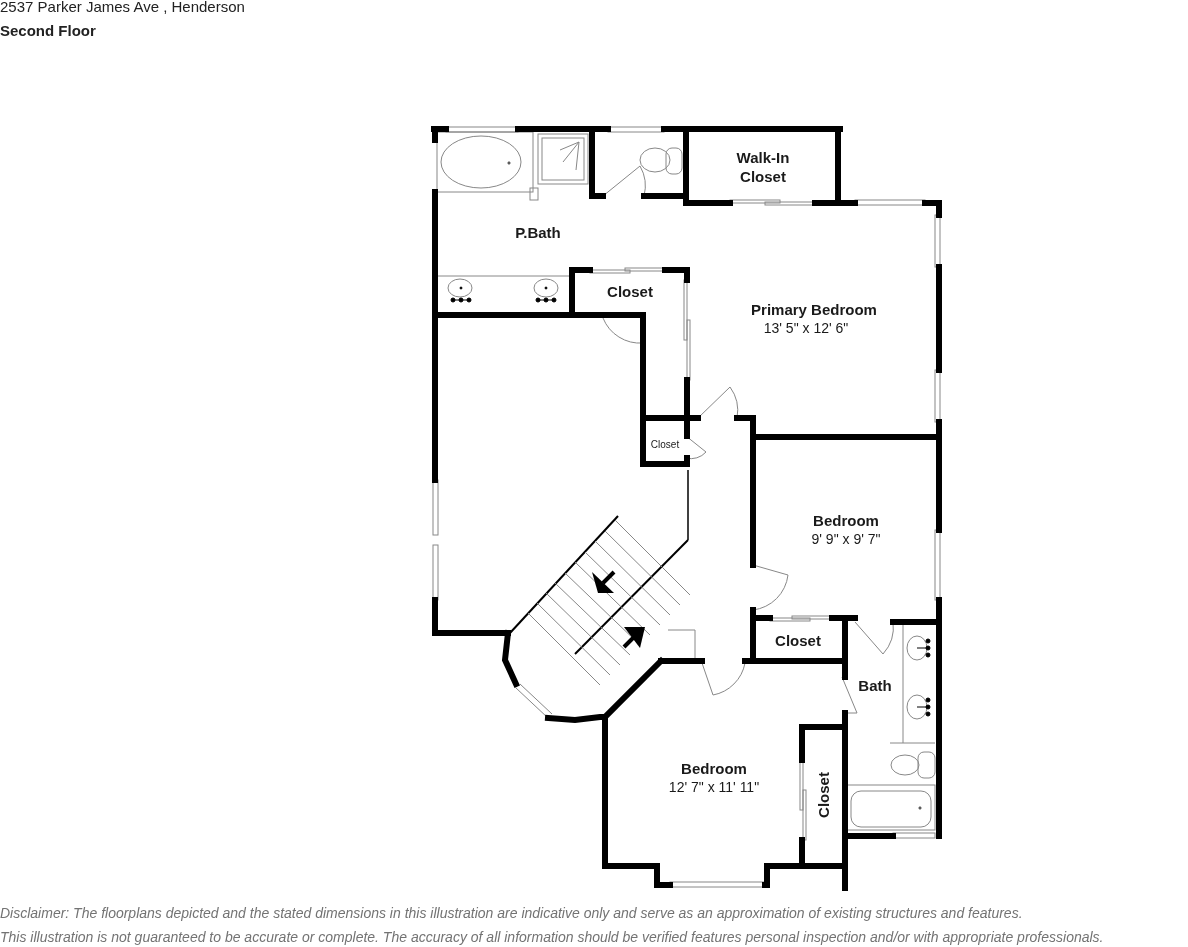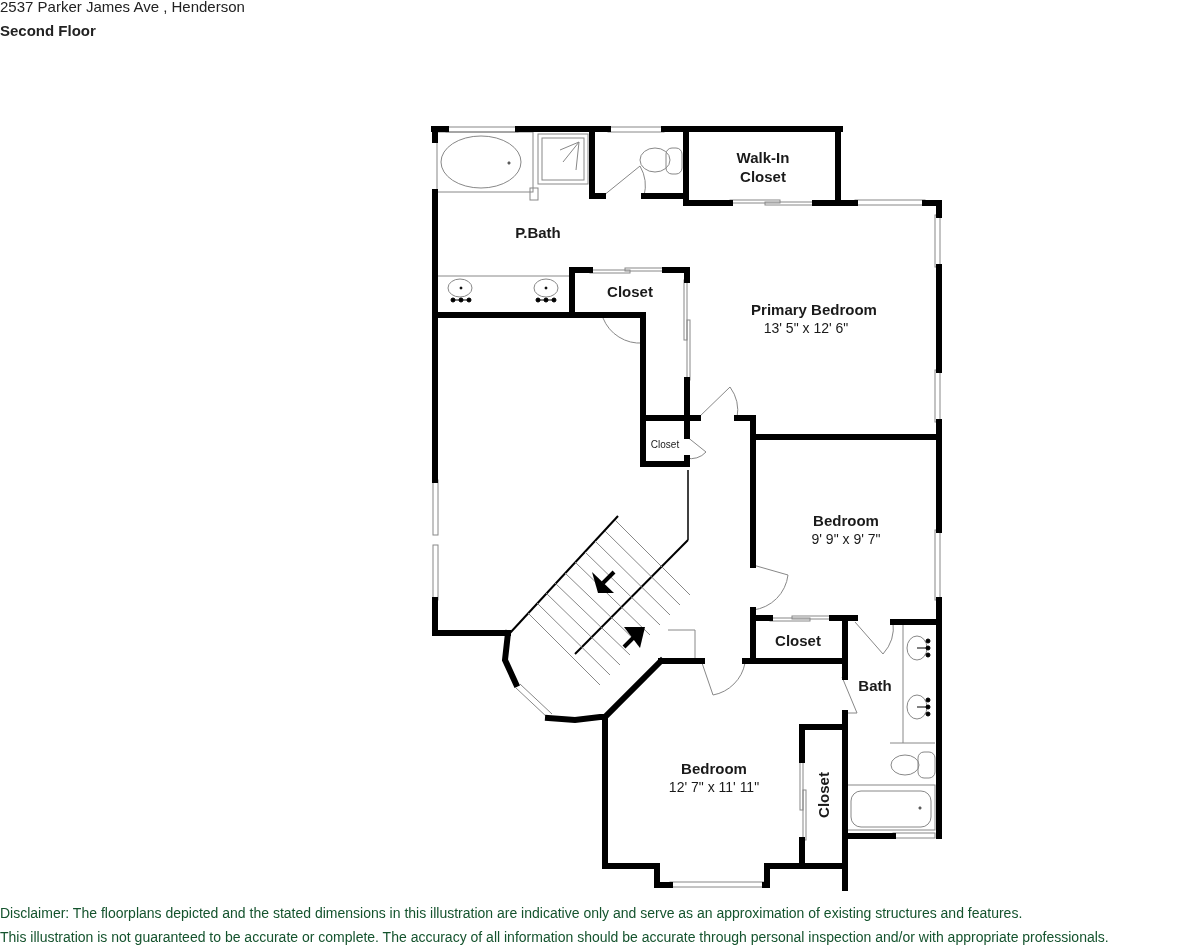--- a/index.html
+++ b/index.html
@@ -1,20 +1,20 @@
 <!DOCTYPE html>
 <html><head>
   <meta charset="utf-8">
   <style>
     html, body { margin: 0; padding: 0; background: #ffffff; }
     body { width: 1188px; height: 947px; position: relative; overflow: hidden; font-family: "Liberation Sans", sans-serif; color: #1a1a1a; }
     .header-line { position: absolute; left: 0; font-size: 15px; line-height: 18px; color: #222; white-space: nowrap; }
     #addr { top: -2px; }
     #floor { top: 22px; font-weight: bold; }
-    .disc { position: absolute; left: 0; font-size: 14px; line-height: 18px; color: #14532d; white-space: nowrap; }
+    .disc { position: absolute; left: 0; font-size: 14px; line-height: 18px; color: #737373; white-space: nowrap; font-style: italic; }
     #disc1 { top: 904px; }
     #disc2 { top: 928px; }
     svg#plan { position: absolute; left: 0; top: 0; }
     .lbl { font-family: "Liberation Sans", sans-serif; font-weight: bold; fill: #1a1a1a; }
     .dim { font-family: "Liberation Sans", sans-serif; fill: #1a1a1a; }
   </style>
 </head>
 <body>
 
 <div id="addr" class="header-line">2537 Parker James Ave , Henderson</div>
@@ -229,13 +229,13 @@
     <text class="dim" x="846" y="544" font-size="14" text-anchor="middle">9' 9" x 9' 7"</text>
     <text class="lbl" x="798" y="646" font-size="15" text-anchor="middle">Closet</text>
     <text class="lbl" x="875" y="691" font-size="15" text-anchor="middle">Bath</text>
     <text class="lbl" x="714" y="774" font-size="15" text-anchor="middle">Bedroom</text>
     <text class="dim" x="714" y="792" font-size="14" text-anchor="middle">12' 7" x 11' 11"</text>
     <text class="lbl" x="0" y="0" font-size="15" text-anchor="middle" transform="translate(829,795) rotate(-90)">Closet</text>
   </g>
 </svg>
 
 <div id="disc1" class="disc">Disclaimer: The floorplans depicted and the stated dimensions in this illustration are indicative only and serve as an approximation of existing structures and features.</div>
-<div id="disc2" class="disc">This illustration is not guaranteed to be accurate or complete. The accuracy of all information should be accurate through personal inspection and/or with appropriate professionals.</div>
+<div id="disc2" class="disc">This illustration is not guaranteed to be accurate or complete. The accuracy of all information should be verified features personal inspection and/or with appropriate professionals.</div>
 
 </body></html>

